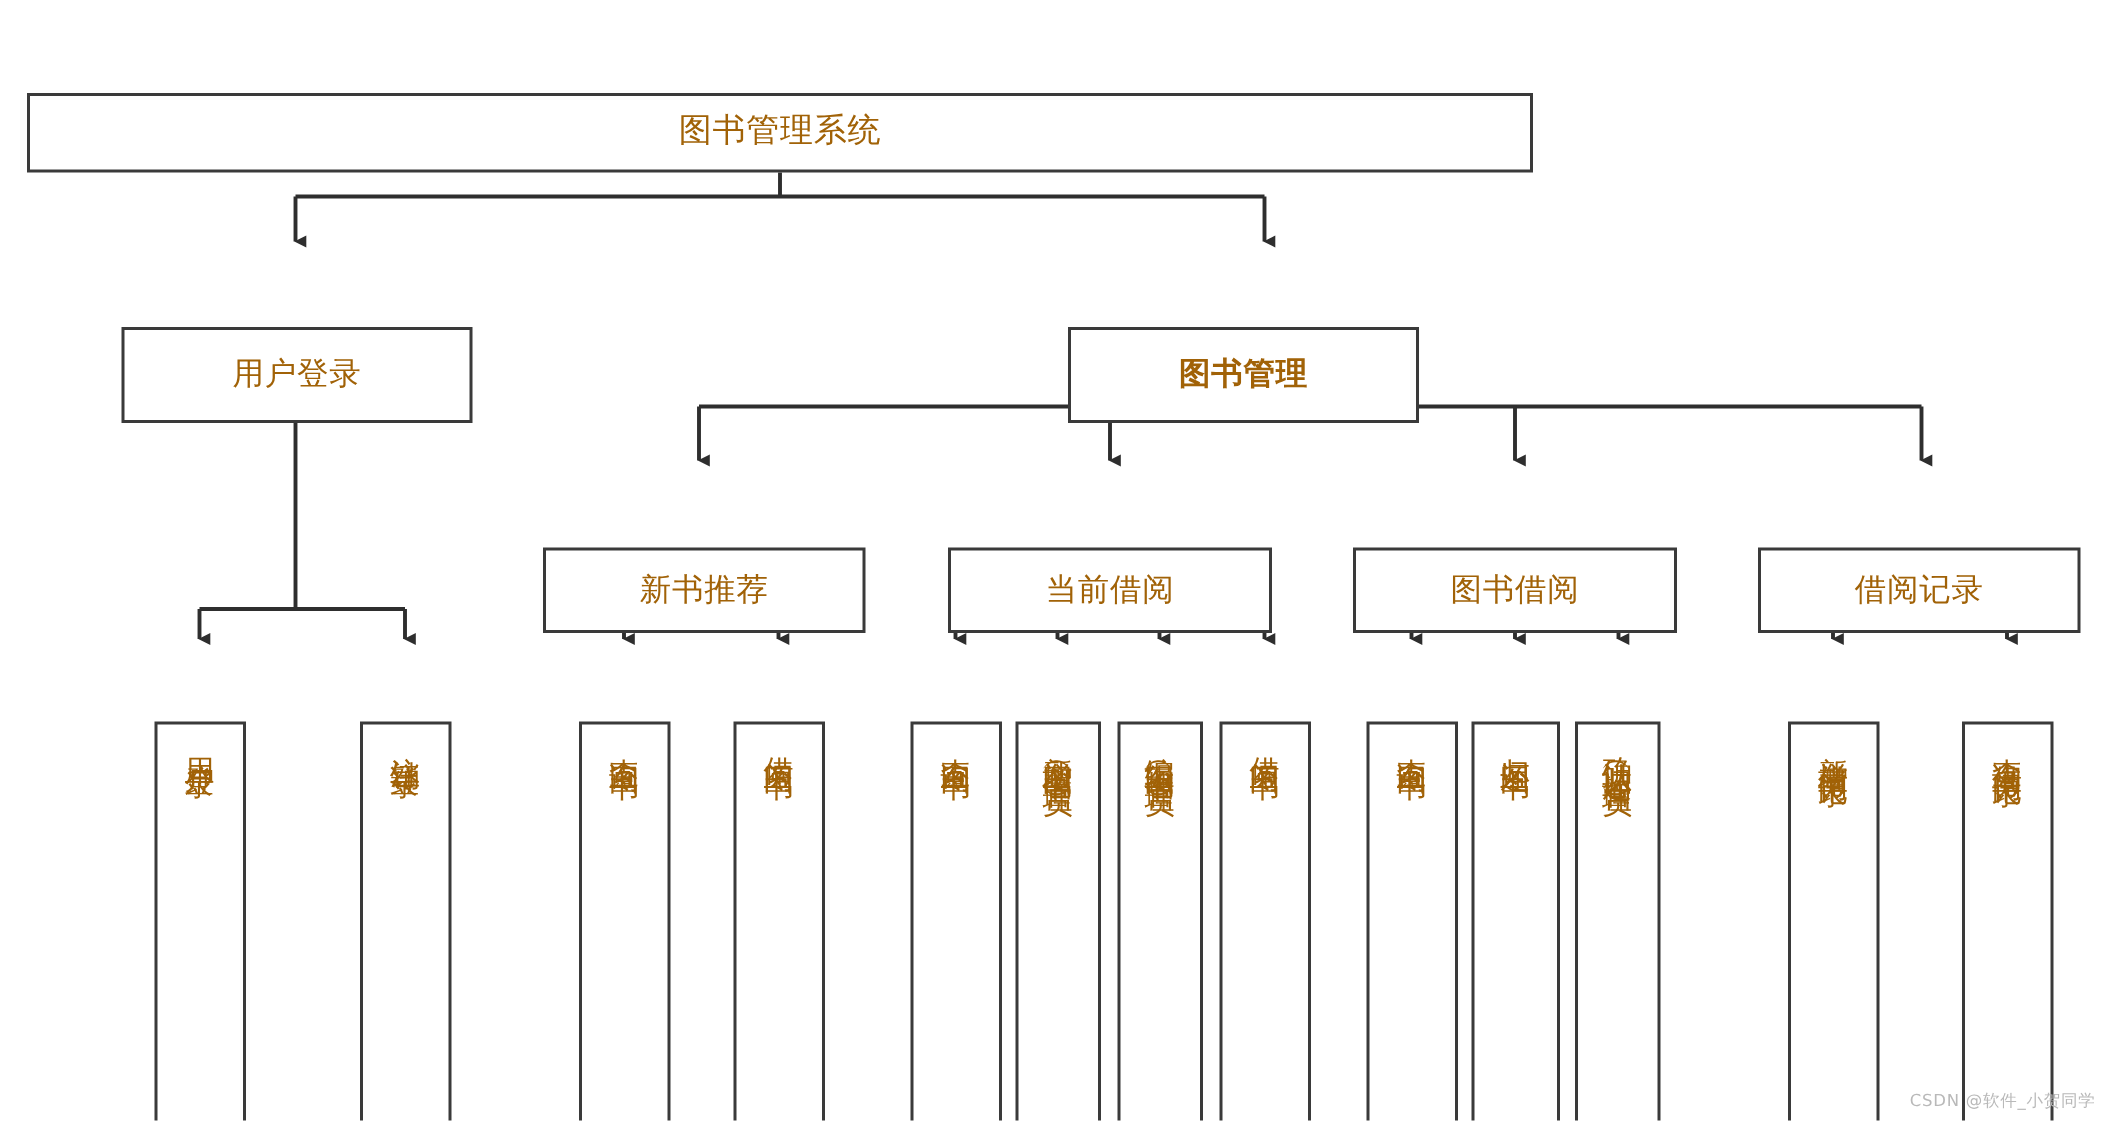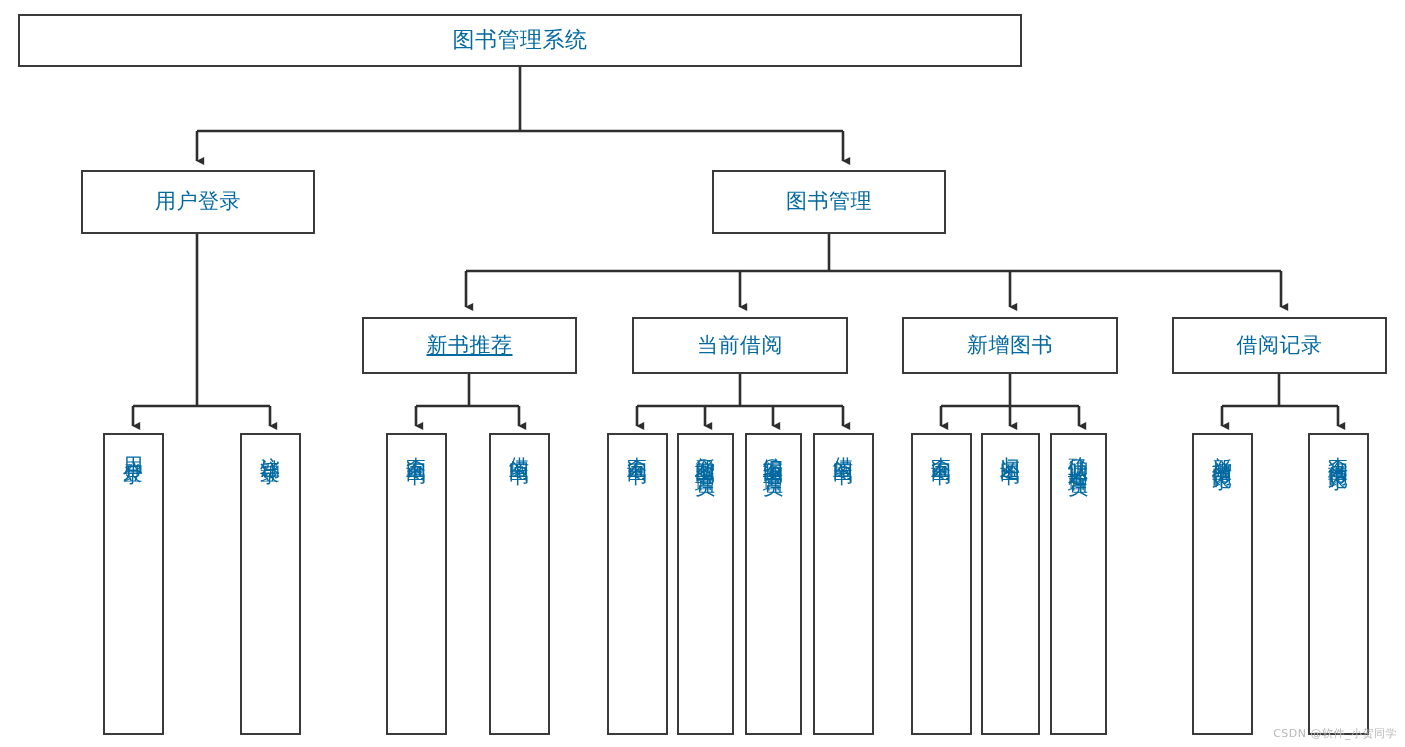--- a/index.html
+++ b/index.html
@@ -29,21 +29,22 @@
     pointer-events: none;
   }
   .node {
     position: absolute;
     box-sizing: border-box;
     background: #ffffff;
     border: 2.5px solid #3a3a3a;
     display: flex;
     align-items: center;
     justify-content: center;
-    color: #0369a1;
+    color: #a16207;
+    margin-top: 48px;
   }
   .node-label {
     line-height: 1.12;
     letter-spacing: 0.5px;
     white-space: nowrap;
   }
   .node.horizontal .node-label {
     writing-mode: horizontal-tb;
     font-size: 21px;
   }
@@ -125,32 +126,32 @@
     </g>
   </svg>
 
   <div class="node horizontal root" style="left:18px; top:14px; width:1004px; height:53px;">
     <span class="node-label">图书管理系统</span>
   </div>
 
   <div class="node horizontal" style="left:81px; top:170px; width:234px; height:64px;">
     <span class="node-label">用户登录</span>
   </div>
-  <div class="node horizontal" style="left:712px; top:170px; width:234px; height:64px;">
+  <div class="node horizontal" style="left:712px; top:170px; width:234px; height:64px;font-weight:bold;">
     <span class="node-label">图书管理</span>
   </div>
 
-  <div class="node horizontal" style="left:362px; top:317px; width:215px; height:57px;text-decoration:underline;">
+  <div class="node horizontal" style="left:362px; top:317px; width:215px; height:57px;">
     <span class="node-label">新书推荐</span>
   </div>
   <div class="node horizontal" style="left:632px; top:317px; width:216px; height:57px;">
     <span class="node-label">当前借阅</span>
   </div>
   <div class="node horizontal" style="left:902px; top:317px; width:216px; height:57px;">
-    <span class="node-label">新增图书</span>
+    <span class="node-label">图书借阅</span>
   </div>
   <div class="node horizontal" style="left:1172px; top:317px; width:215px; height:57px;">
     <span class="node-label">借阅记录</span>
   </div>
 
   <div class="node vertical" style="left:103px; top:433px; width:61px; height:302px;">
     <span class="node-label">用户登录</span>
   </div>
   <div class="node vertical" style="left:240px; top:433px; width:61px; height:302px;">
     <span class="node-label">注销登录</span>

